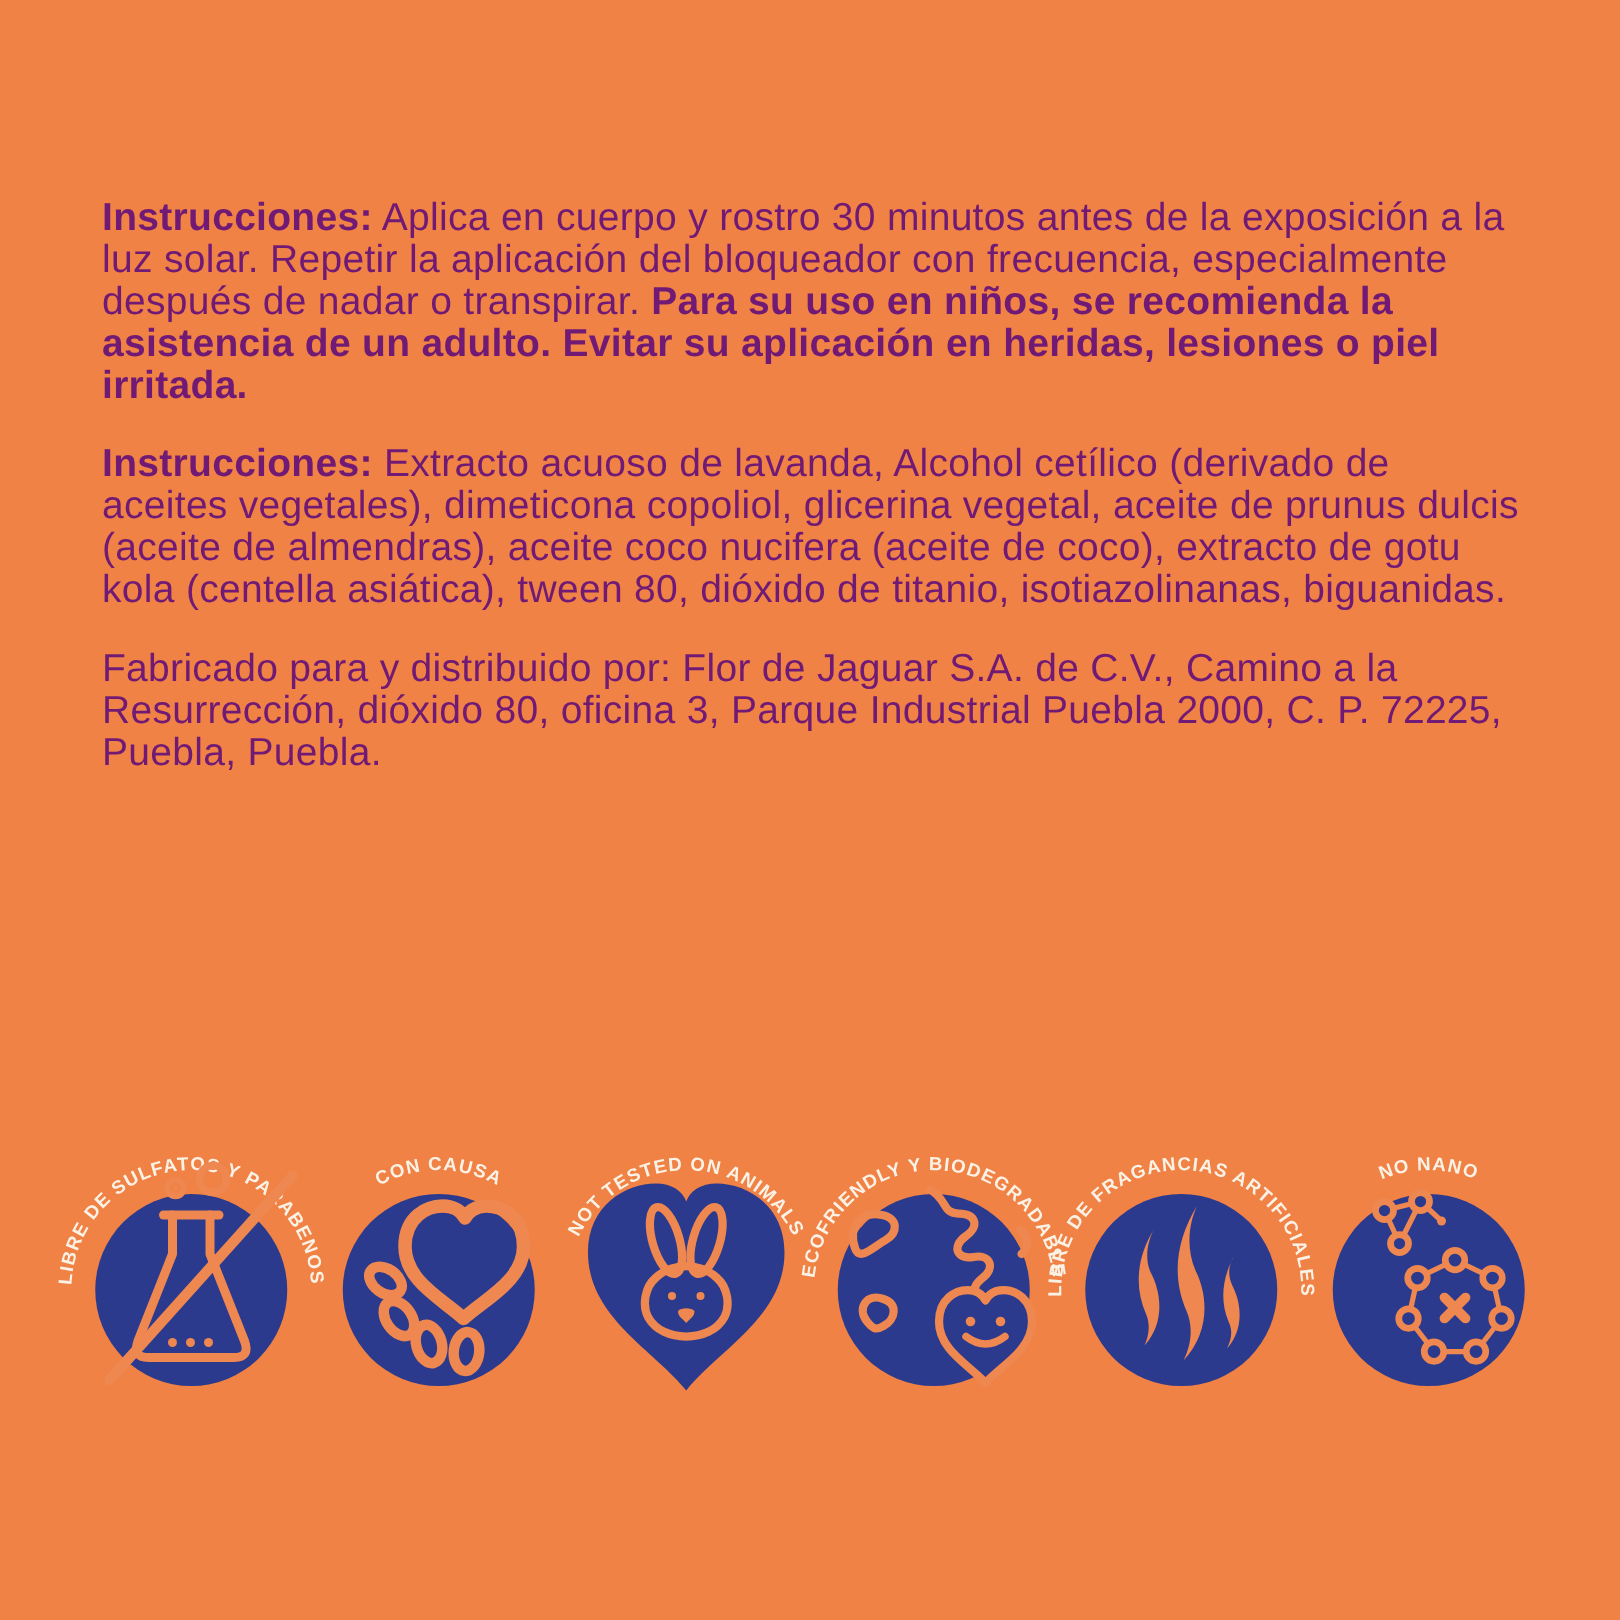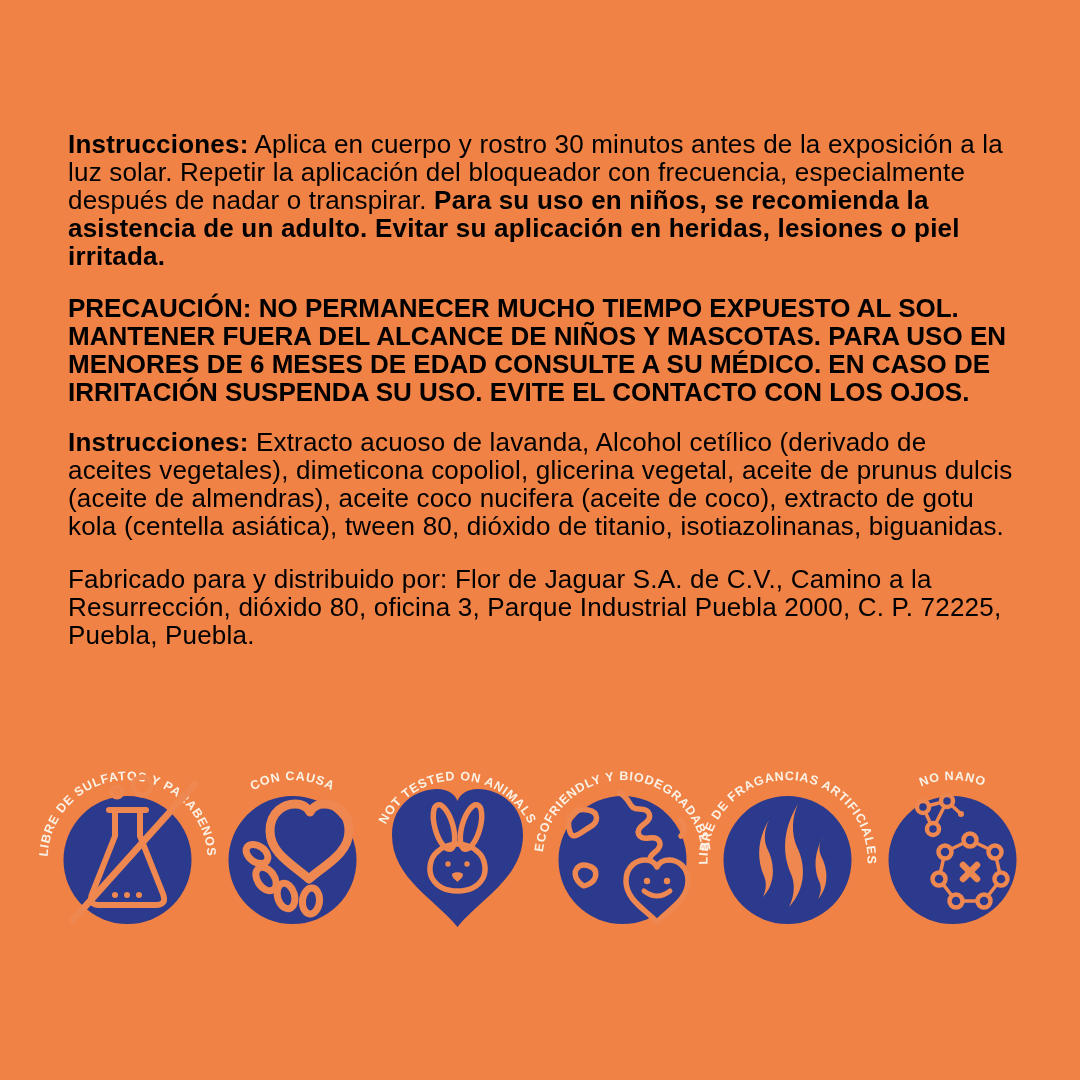--- a/index.html
+++ b/index.html
@@ -7,21 +7,21 @@
     width: 1080px; height: 1080px;
     background: #F08245;
     font-family: "Liberation Sans", sans-serif;
     position: relative;
     overflow: hidden;
   }
   .label-text {
     position: absolute;
     left: 68px; top: 130px;
     width: 948px;
-    color: #000000;
+    color: #701a75;
     font-size: 26px;
     line-height: 28px;
     letter-spacing: 0.2px;
   }
   .label-text p { margin: 0 0 24px 0; }
   .b { font-weight: bold; }
   p.precaution { font-weight: bold; margin-bottom: 22px; letter-spacing: 0; }
   p.ingredients-p { margin-bottom: 25px; }
   .badges {
     position: absolute;
@@ -40,21 +40,20 @@
     fill: #FBF2E6;
   }
 </style>
 </head>
 <body>
 
 <div class="label-text">
 
   <p><span class="b">Instrucciones:</span><span> Aplica en cuerpo y rostro 30 minutos antes de la exposición a la luz solar. Repetir la aplicación del bloqueador con frecuencia, especialmente después de nadar o transpirar. </span><span class="b">Para su uso en niños, se recomienda la asistencia de un adulto. Evitar su aplicación en heridas, lesiones o piel irritada.</span></p>
 
-  <p class="precaution">PRECAUCIÓN: NO PERMANECER MUCHO TIEMPO EXPUESTO AL SOL. MANTENER FUERA DEL ALCANCE DE NIÑOS Y MASCOTAS. PARA USO EN MENORES DE 6 MESES DE EDAD CONSULTE A SU MÉDICO. EN CASO DE IRRITACIÓN SUSPENDA SU USO. EVITE EL CONTACTO CON LOS OJOS.</p>
 
   <p class="ingredients-p"><span class="b">Instrucciones:</span><span> Extracto acuoso de lavanda, Alcohol cetílico (derivado de aceites vegetales), dimeticona copoliol, glicerina vegetal, aceite de prunus dulcis (aceite de almendras), aceite coco nucifera (aceite de coco), extracto de gotu kola (centella asiática), tween 80, dióxido de titanio, isotiazolinanas, biguanidas.</span></p>
 
   <p>Fabricado para y distribuido por: Flor de Jaguar S.A. de C.V., Camino a la Resurrección, dióxido 80, oficina 3, Parque Industrial Puebla 2000, C. P. 72225, Puebla, Puebla.</p>
 
 </div>
 
 <div class="badges">
 
   <div class="badge">

